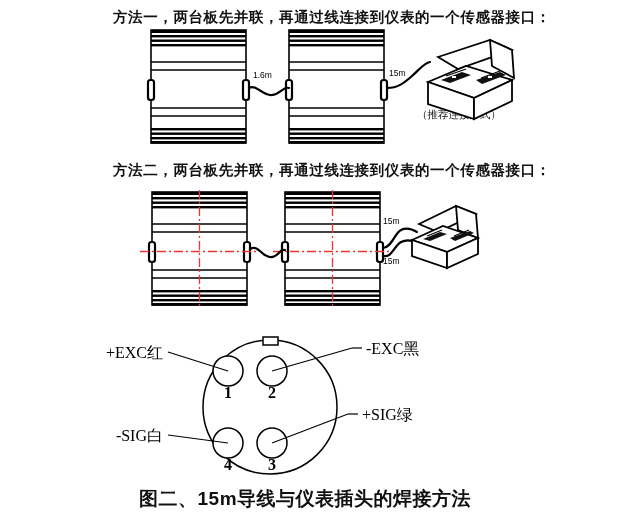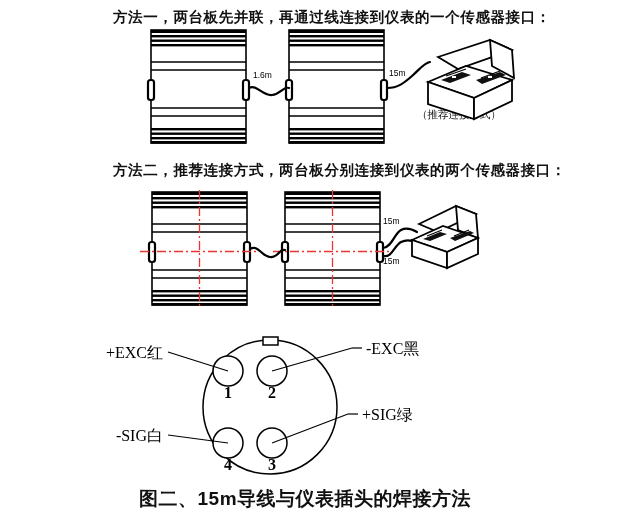--- a/index.html
+++ b/index.html
@@ -75,21 +75,21 @@
     white-space: nowrap;
   }
 </style>
 </head>
 <body>
 
 <div id="root">
 
   <div class="heading" id="heading-method-1">方法一，两台板先并联，再通过线连接到仪表的一个传感器接口：</div>
 
-  <div class="heading" id="heading-method-2">方法二，推荐连接方式，两台板分别连接到仪表的两个传感器接口：</div>
+  <div class="heading" id="heading-method-2">方法二，两台板先并联，再通过线连接到仪表的一个传感器接口：</div>
 
   <div class="note-label">（推荐连接方式）</div>
 
   <div class="caption">图二、15m导线与仪表插头的焊接方法</div>
 
   <svg class="svg-layer" width="638" height="515" viewBox="0 0 638 515">
 
     <defs>
 
       <pattern id="ribs" patternUnits="userSpaceOnUse" width="6" height="4">

